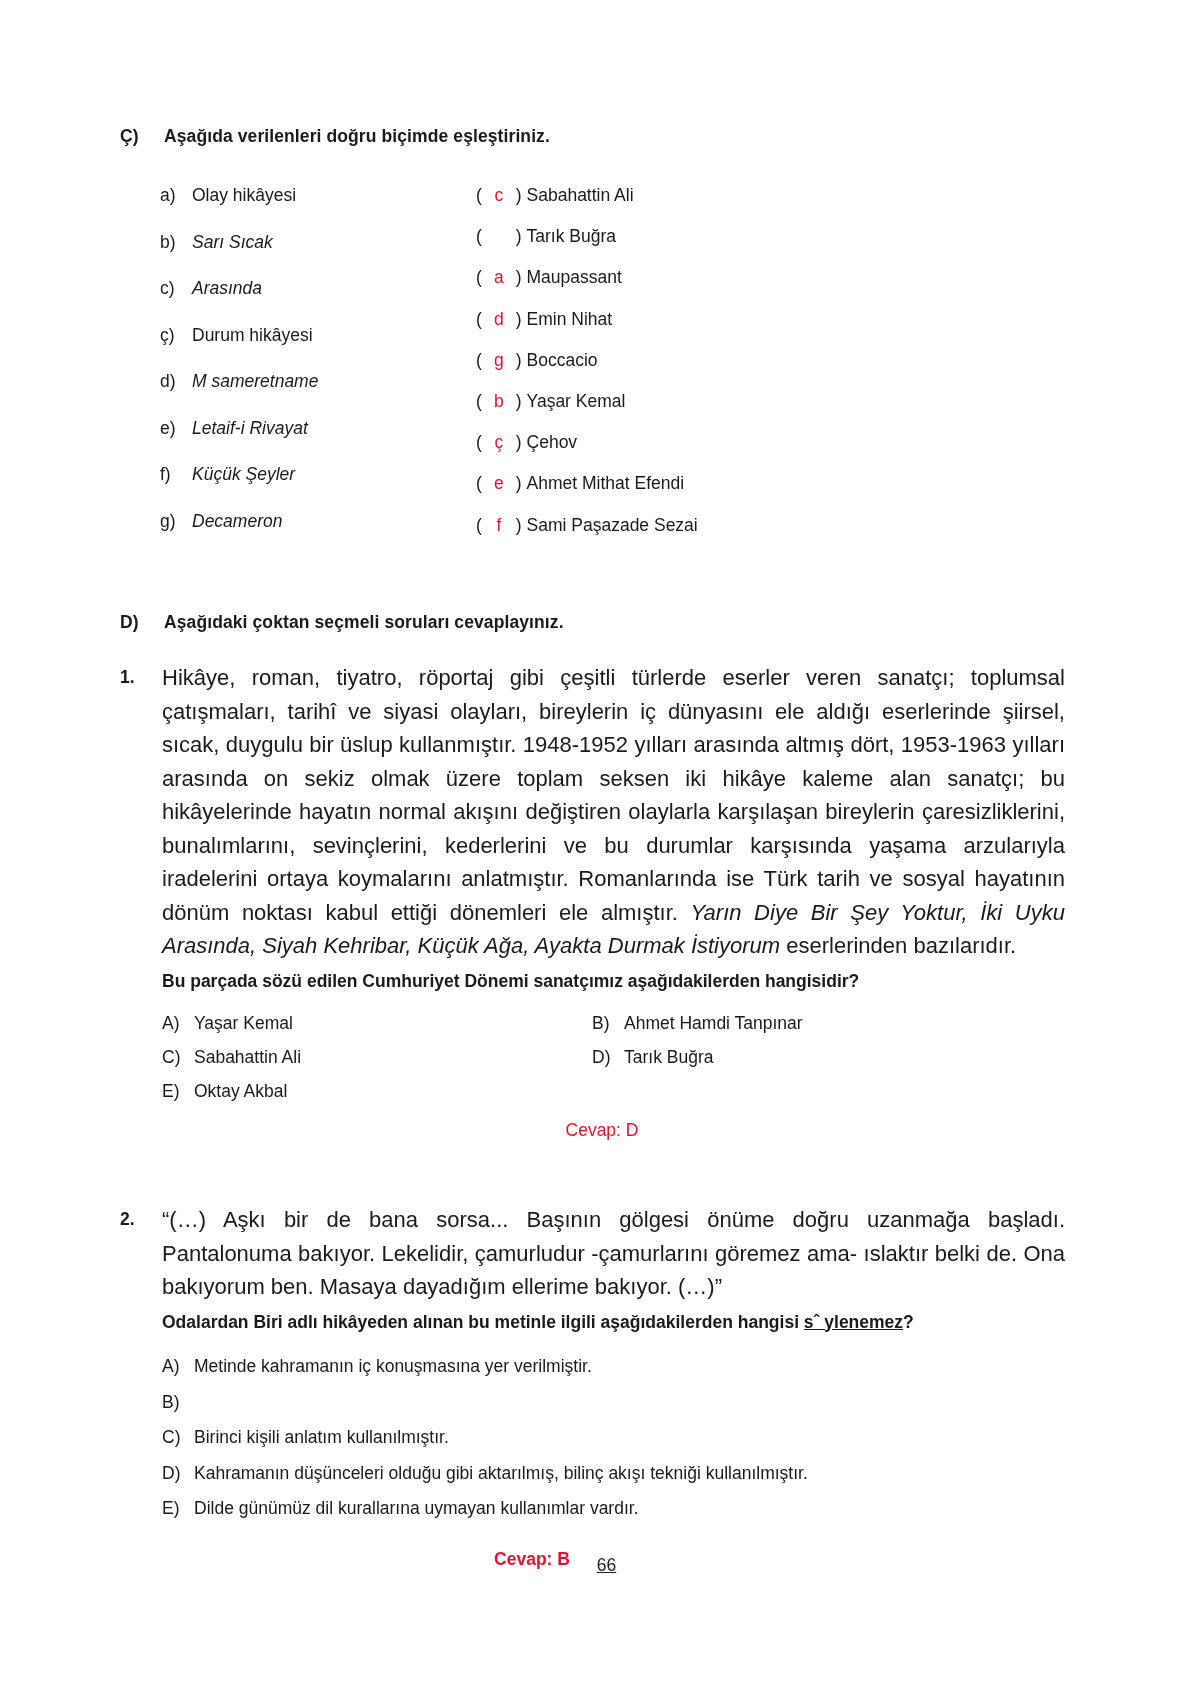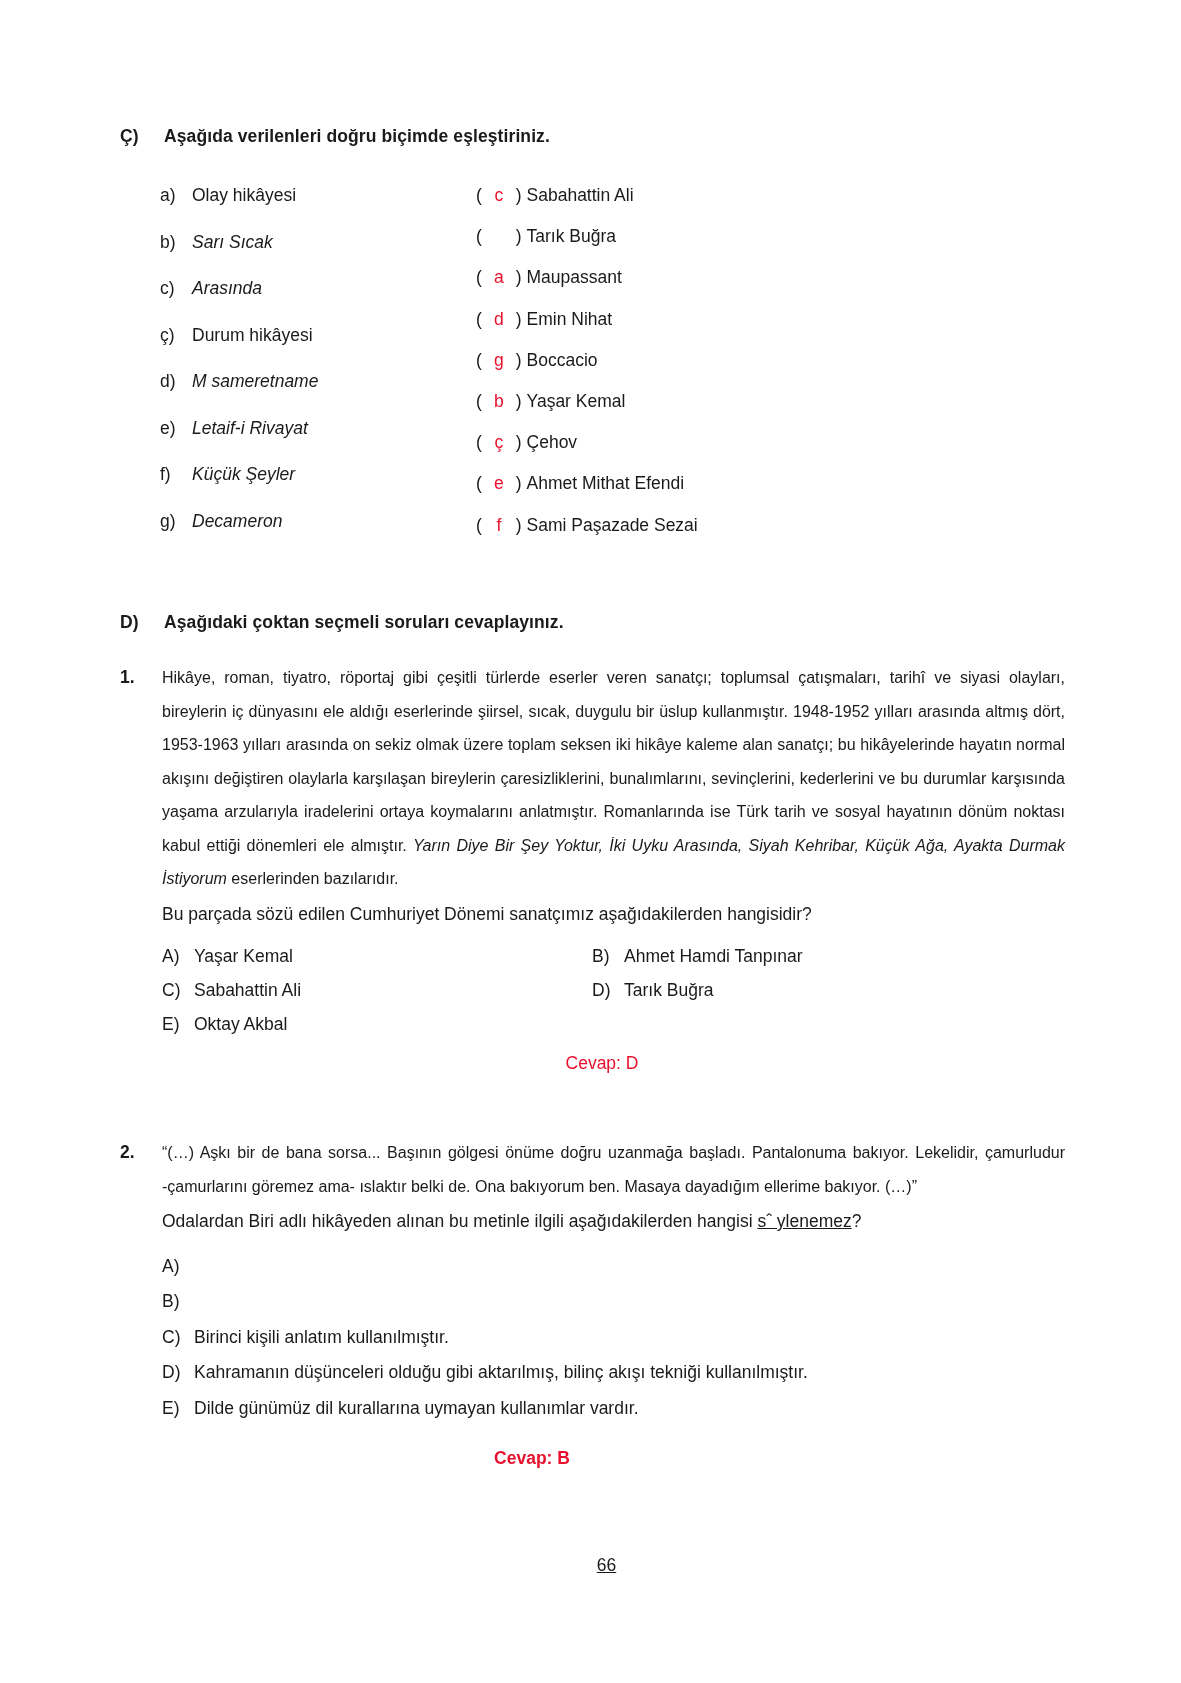--- a/index.html
+++ b/index.html
@@ -98,27 +98,27 @@
   }
   .q-num {
     width: 42px;
     flex: 0 0 42px;
     font-weight: bold;
     font-size: 17.5px;
     line-height: 33.5px;
   }
   .q-body {
     flex: 1 1 auto;
-    font-size: 16px;
+    font-size: 22px;
     line-height: 33.5px;
     text-align: justify;
     text-justify: inter-word;
   }
   .q-stem {
-    font-weight: normal;
+    font-weight: bold;
     font-size: 17.5px;
     line-height: 33.5px;
     margin-top: 2px;
   }
   .underline { text-decoration: underline; text-align: right; }
 
   
   .opts-2col {
     margin-top: 8px;
     margin-left: 0px;
@@ -320,20 +320,21 @@
       <div class="q-row">
         <span class="q-num"></span>
         <div class="q-stem"><span>Odalardan Biri</span><span> adlı hikâyeden alınan bu metinle ilgili aşağıdakilerden hangisi </span><span class="underline">sˆ ylenemez</span><span>?</span></div>
       </div>
 
       <div class="q-row">
         <span class="q-num"></span>
         <div class="opts-1col">
           <div class="opt">
             <span class="olabel">A)</span>
+            <span>Metinde kahramanın iç konuşmasına yer verilmiştir.</span>
           </div>
           <div class="opt">
             <span class="olabel">B)</span>
           </div>
           <div class="opt">
             <span class="olabel">C)</span>
             <span>Birinci kişili anlatım kullanılmıştır.</span>
           </div>
           <div class="opt">
             <span class="olabel">D)</span>

